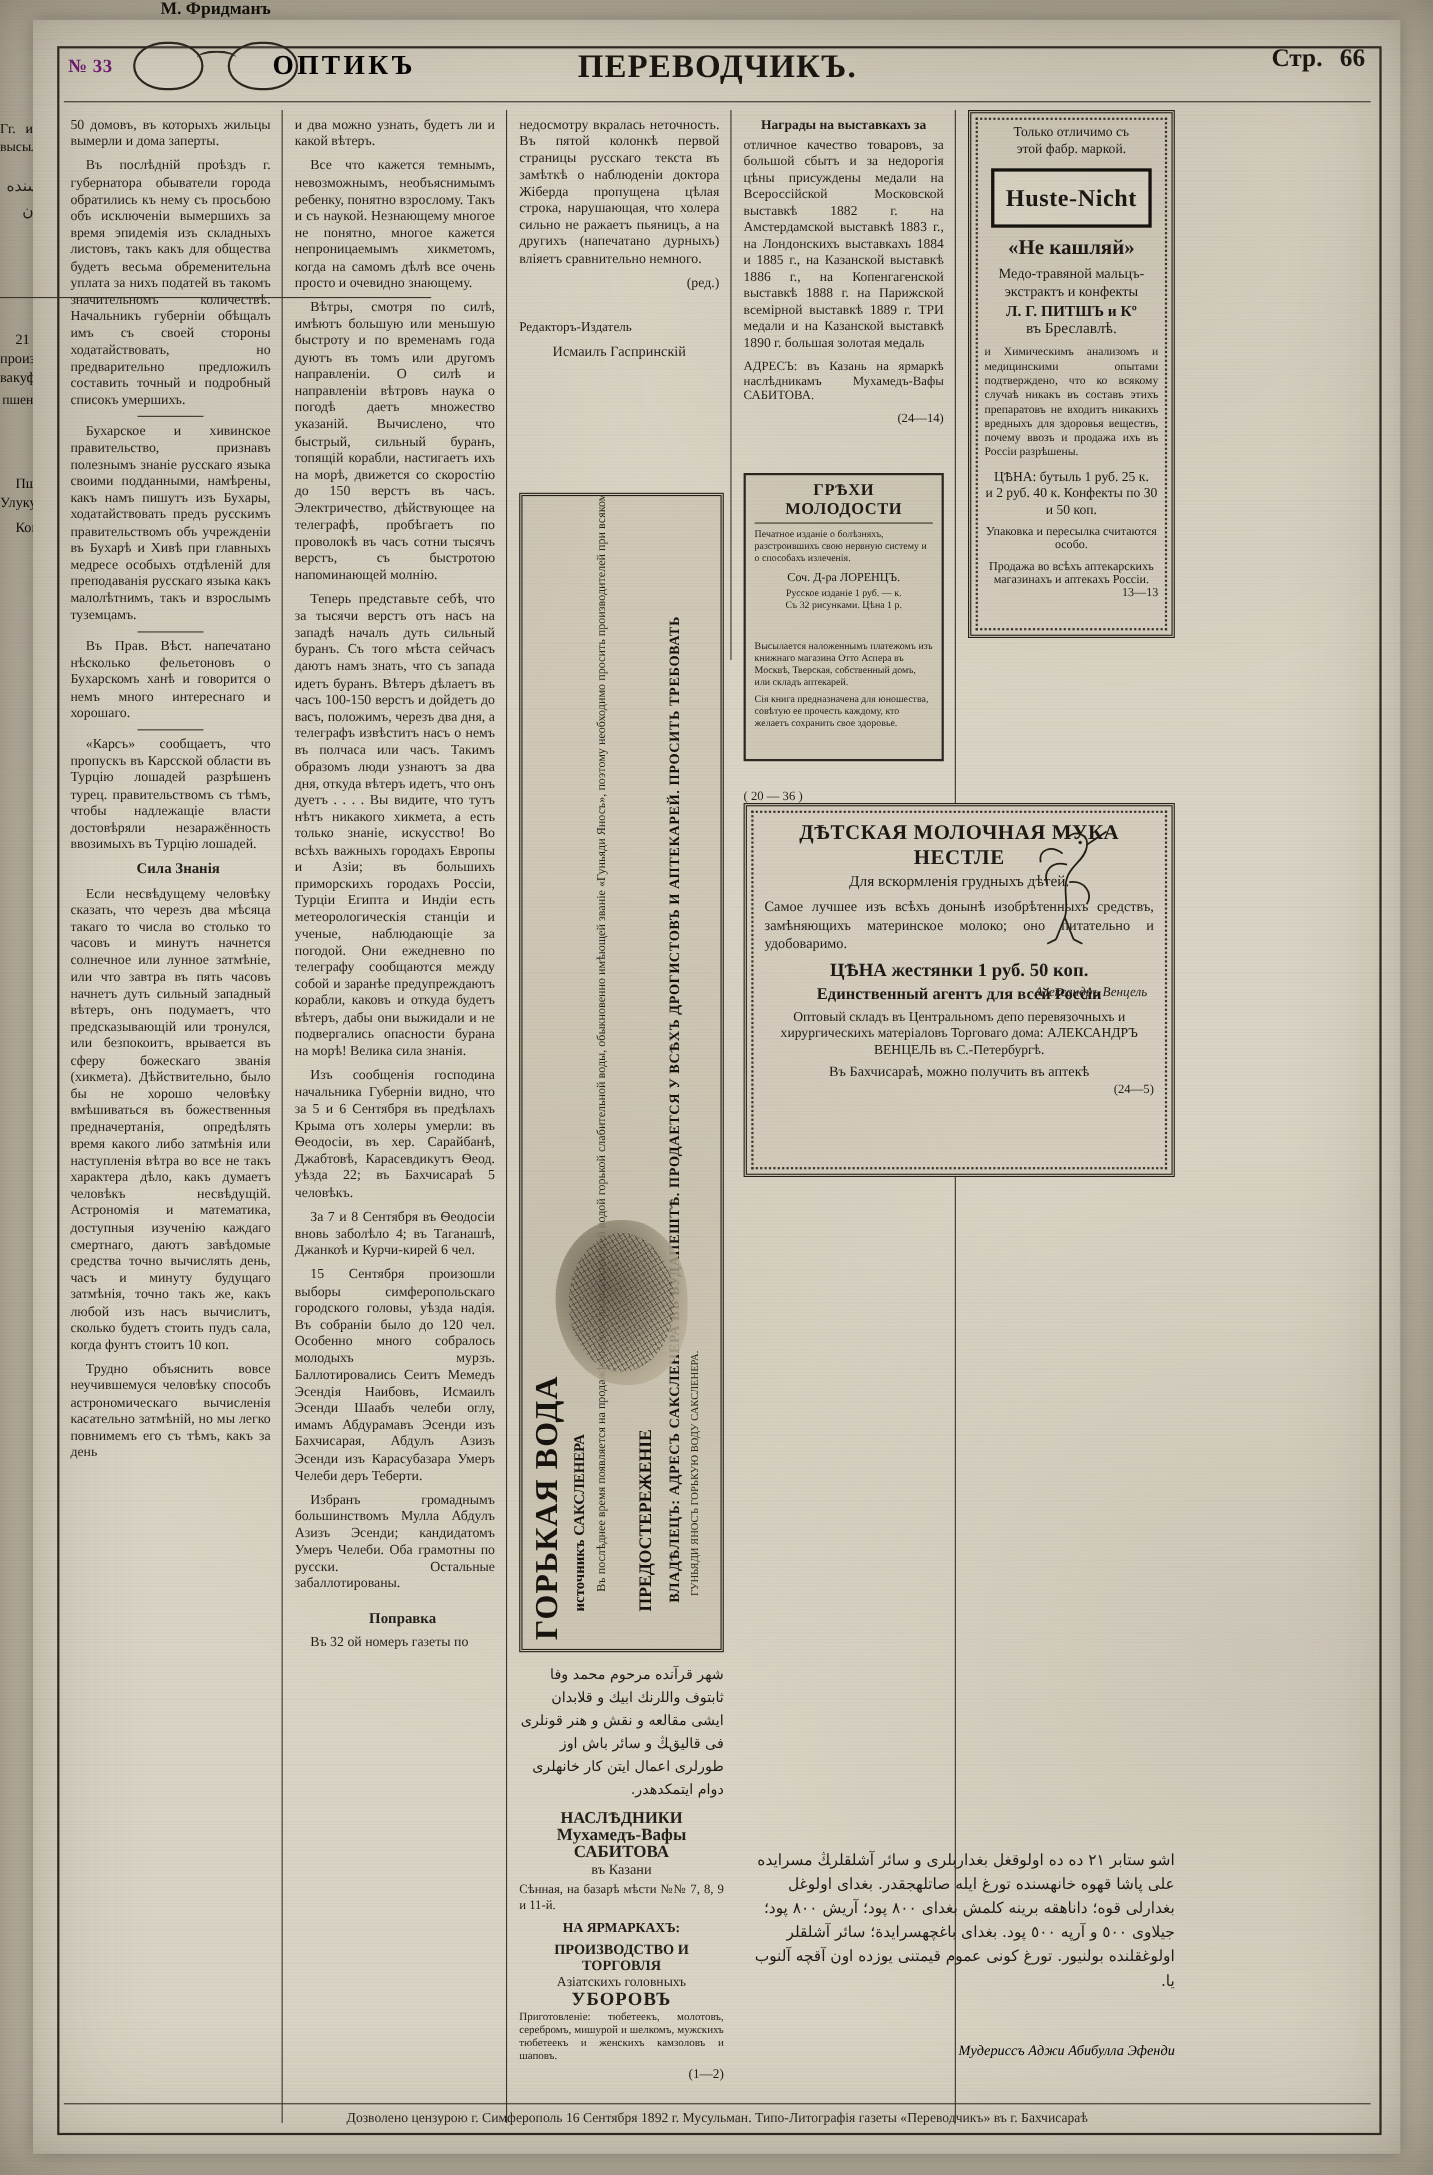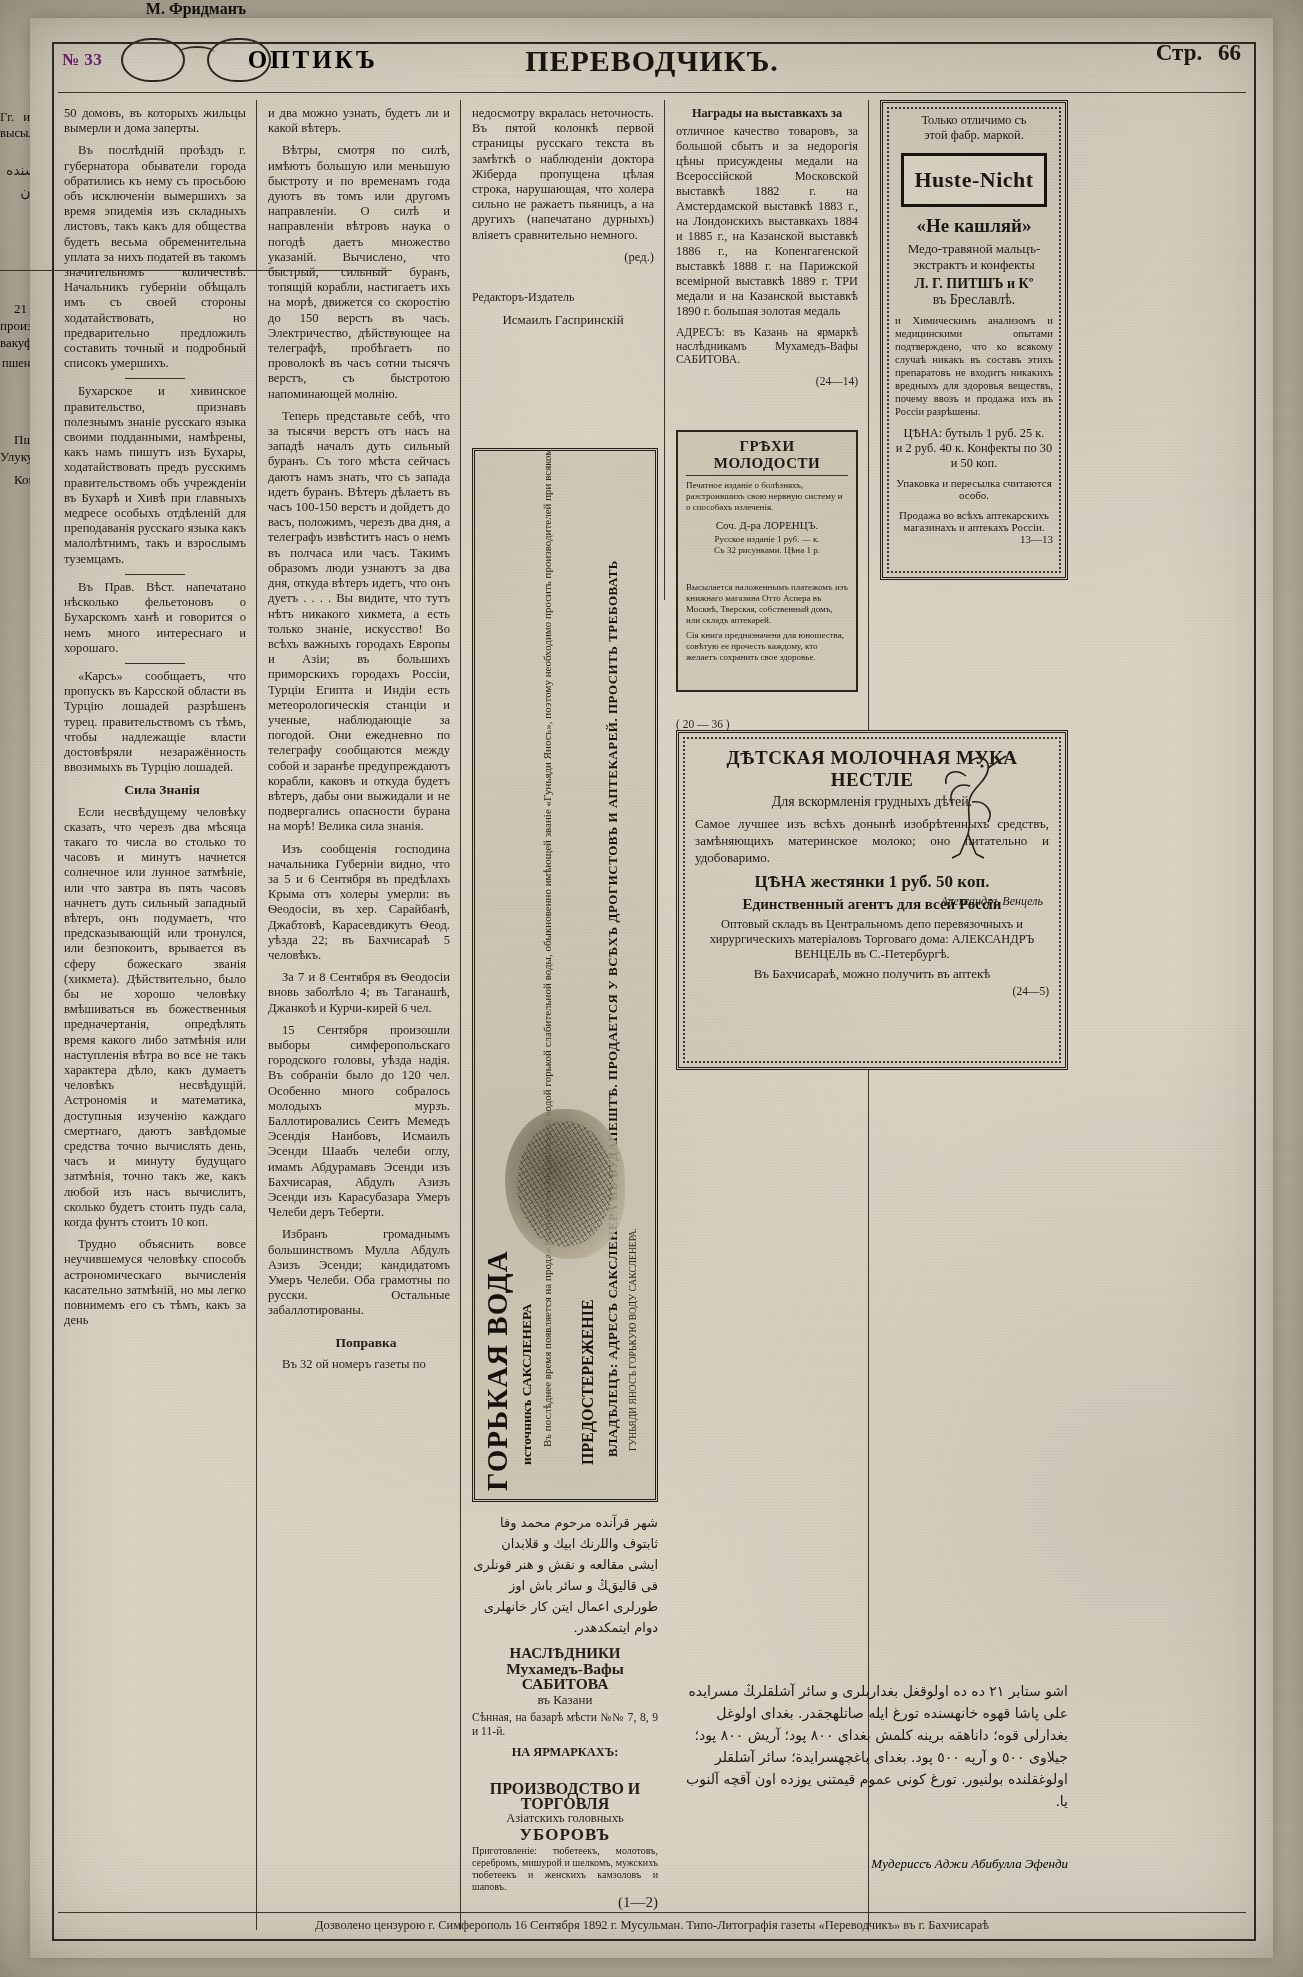--- a/index.html
+++ b/index.html
@@ -263,20 +263,21 @@
     <p>Въ Прав. Вѣст. напечатано нѣсколько фельетоновъ о Бухарскомъ ханѣ и говорится о немъ много интереснаго и хорошаго.</p>
     <div class="rule-short"></div>
     <p>«Карсъ» сообщаетъ, что пропускъ въ Карсской области въ Турцію лошадей разрѣшенъ турец. правительствомъ съ тѣмъ, чтобы надлежащіе власти достовѣряли незаражённость ввозимыхъ въ Турцію лошадей.</p>
     <p class="secthead">Сила Знанія</p>
     <p>Если несвѣдущему человѣку сказать, что черезъ два мѣсяца такаго то числа во столько то часовъ и минутъ начнется солнечное или лунное затмѣніе, или что завтра въ пять часовъ начнетъ дуть сильный западный вѣтеръ, онъ подумаетъ, что предсказывающій или тронулся, или безпокоитъ, врывается въ сферу божескаго званія (хикмета). Дѣйствительно, было бы не хорошо человѣку вмѣшиваться въ божественныя предначертанія, опредѣлять время какого либо затмѣнія или наступленія вѣтра во все не такъ характера дѣло, какъ думаетъ человѣкъ несвѣдущій. Астрономія и математика, доступныя изученію каждаго смертнаго, даютъ завѣдомые средства точно вычислять день, часъ и минуту будущаго затмѣнія, точно такъ же, какъ любой изъ насъ вычислитъ, сколько будетъ стоить пудъ сала, когда фунтъ стоитъ 10 коп.</p>
     <p>Трудно объяснить вовсе неучившемуся человѣку способъ астрономическаго вычисленія касательно затмѣній, но мы легко повнимемъ его съ тѣмъ, какъ за день</p>
   </div>
 
   <div class="col" id="col2">
     <p class="noind">и два можно узнать, будетъ ли и какой вѣтеръ.</p>
+    <p>Все что кажется темнымъ, невозможнымъ, необъяснимымъ ребенку, понятно взрослому. Такъ и съ наукой. Незнающему многое не понятно, многое кажется непроницаемымъ хикметомъ, когда на самомъ дѣлѣ все очень просто и очевидно знающему.</p>
     <p>Вѣтры, смотря по силѣ, имѣютъ большую или меньшую быстроту и по временамъ года дуютъ въ томъ или другомъ направленіи. О силѣ и направленіи вѣтровъ наука о погодѣ даетъ множество указаній. Вычислено, что быстрый, сильный буранъ, топящій корабли, настигаетъ ихъ на морѣ, движется со скоростію до 150 верстъ въ часъ. Электричество, дѣйствующее на телеграфѣ, пробѣгаетъ по проволокѣ въ часъ сотни тысячъ верстъ, съ быстротою напоминающей молнію.</p>
     <p>Теперь представьте себѣ, что за тысячи верстъ отъ насъ на западѣ началъ дуть сильный буранъ. Съ того мѣста сейчасъ даютъ намъ знать, что съ запада идетъ буранъ. Вѣтеръ дѣлаетъ въ часъ 100-150 верстъ и дойдетъ до васъ, положимъ, черезъ два дня, а телеграфъ извѣститъ насъ о немъ въ полчаса или часъ. Такимъ образомъ люди узнаютъ за два дня, откуда вѣтеръ идетъ, что онъ дуетъ . . . . Вы видите, что тутъ нѣтъ никакого хикмета, а есть только знаніе, искусство! Во всѣхъ важныхъ городахъ Европы и Азіи; въ большихъ приморскихъ городахъ Россіи, Турціи Египта и Индіи есть метеорологическія станціи и ученые, наблюдающіе за погодой. Они ежедневно по телеграфу сообщаются между собой и заранѣе предупреждаютъ корабли, каковъ и откуда будетъ вѣтеръ, дабы они выжидали и не подвергались опасности бурана на морѣ! Велика сила знанія.</p>
     <p>Изъ сообщенія господина начальника Губерніи видно, что за 5 и 6 Сентября въ предѣлахъ Крыма отъ холеры умерли: въ Ѳеодосіи, въ хер. Сарайбанѣ, Джабтовѣ, Карасевдикутъ Ѳеод. уѣзда 22; въ Бахчисараѣ 5 человѣкъ.</p>
     <p>За 7 и 8 Сентября въ Ѳеодосіи вновь заболѣло 4; въ Таганашѣ, Джанкоѣ и Курчи-кирей 6 чел.</p>
     <p>15 Сентября произошли выборы симферопольскаго городского головы, уѣзда надія. Въ собраніи было до 120 чел. Особенно много собралось молодыхъ мурзъ. Баллотировались Сеитъ Мемедъ Эсендія Наибовъ, Исмаилъ Эсенди Шаабъ челеби оглу, имамъ Абдурамавъ Эсенди изъ Бахчисарая, Абдулъ Азизъ Эсенди изъ Карасубазара Умеръ Челеби деръ Теберти.</p>
     <p>Избранъ громаднымъ большинствомъ Мулла Абдулъ Азизъ Эсенди; кандидатомъ Умеръ Челеби. Оба грамотны по русски. Остальные забаллотированы.</p>
     <p class="secthead" style="margin-top:16px;">Поправка</p>
     <p>Въ 32 ой номеръ газеты по</p>
   </div>
 
@@ -298,25 +299,25 @@
     <div class="woodcut"></div>
   </div>
 
   <div class="col" style="left:472px; top:1512px; width:186px;">
     <div class="arabic arabic-c">شهر قرآنده مرحوم محمد وفا ثابتوف واﻟﻠرنك ابيك و قلابدان ايشى مقالعه و نقش و هنر قونلرى فى قاليقﯔ و سائر باش اوز طورلرى اعمال ايتن كار خانهلرى دوام ايتمكدهدر.</div>
     <div class="heading-med" style="margin-top:8px;">НАСЛѢДНИКИ</div>
     <div class="heading-med" style="font-size:15.5px;">Мухамедъ-Вафы САБИТОВА</div>
     <div class="center" style="font-size:13px;">въ Казани</div>
     <div style="font-size:11.6px; line-height:14px; margin-top:4px;">Сѣнная, на базарѣ мѣсти №№ 7, 8, 9 и 11-й.</div>
     <div class="center bold" style="font-size:12.4px; margin-top:6px;">НА ЯРМАРКАХЪ:</div>
-    <div class="heading-med" style="margin-top:21px; font-size:16px;">ПРОИЗВОДСТВО И ТОРГОВЛЯ</div>
+    <div class="heading-med" style="margin-top:4px; font-size:13px;">ПРОИЗВОДСТВО И ТОРГОВЛЯ</div>
     <div class="center" style="font-size:12.4px;">Азіатскихъ головныхъ</div>
     <div class="center bold" style="font-size:17px; letter-spacing:1px;">УБОРОВЪ</div>
     <div class="tiny" style="margin-top:3px;">Приготовленіе: тюбетеекъ, молотовъ, серебромъ, мишурой и шелкомъ, мужскихъ тюбетеекъ и женскихъ камзоловъ и шаповъ.</div>
-    <div style="text-align:right; font-size:15px; margin-top:2px;">(1—2)</div>
+    <div style="text-align:right; font-size:12px; margin-top:2px;">(1—2)</div>
   </div>
 
   <div class="col" id="ad-awards">
     <p class="noind bold" style="text-align:center; margin-bottom:3px;">Награды на выставкахъ за</p>
     <p class="noind">отличное качество товаровъ, за большой сбытъ и за недорогія цѣны присуждены медали на Всероссійской Московской выставкѣ 1882 г. на Амстердамской выставкѣ 1883 г., на Лондонскихъ выставкахъ 1884 и 1885 г., на Казанской выставкѣ 1886 г., на Копенгагенской выставкѣ 1888 г. на Парижской всемірной выставкѣ 1889 г. ТРИ медали и на Казанской выставкѣ 1890 г. большая золотая медаль</p>
     <p class="noind" style="font-size:11.6px; line-height:13.6px;">АДРЕСЪ: въ Казань на ярмаркѣ наслѣдникамъ Мухамедъ-Вафы САБИТОВА.</p>
     <p style="text-align:right; text-indent:0; font-size:11.5px;">(24—14)</p>
   </div>
 
   <div class="ad" id="ad-grehi">

